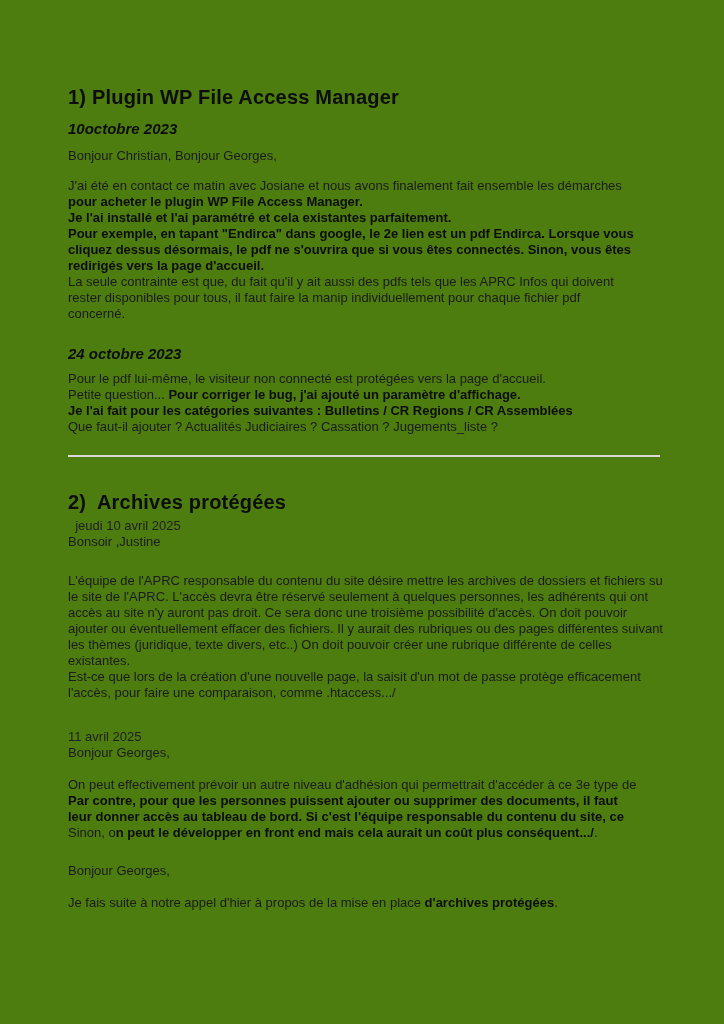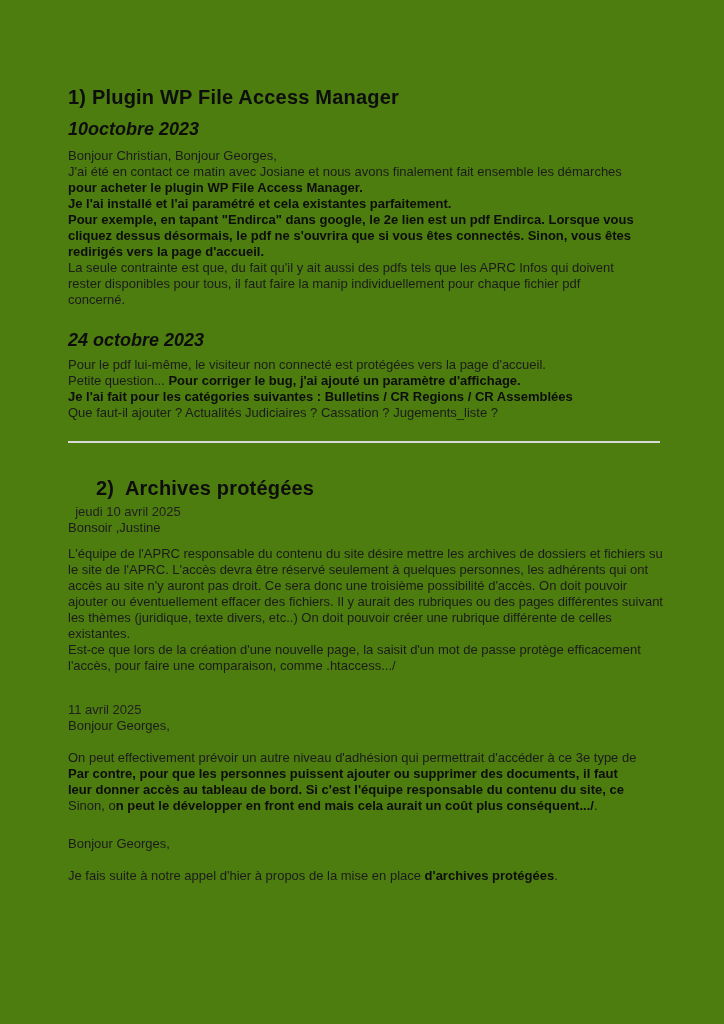--- a/index.html
+++ b/index.html
@@ -20,21 +20,21 @@
   .ln { white-space: pre; }
   .block.h1, .block.h2 {
     font-size: 20px;
     line-height: 24px;
     font-weight: bold;
     color: #0d0d0d;
     letter-spacing: 0.2px;
   }
   .block.para { font-size: 13px; line-height: 16px; }
   .block.date {
-    font-size: 18px;
+    font-size: 15px;
     line-height: 16px;
     font-weight: bold;
     font-style: italic;
     color: #111111;
   }
   .block.dserif {
     font-family: Liberation Sans, sans-serif;
     font-size: 13px;
     line-height: 16px;
     color: #1f1f1f;
@@ -43,26 +43,26 @@
   .run.bold { font-weight: bold; color: #0d0d0d; }
   .run.italic { font-style: italic; }
   hr.divider {
     border: none;
     border-top: 2px solid #d9d9d9;
     width: 100%;
   }
   
   [data-name="heading-plugin-wp-file-access-manager"] { margin-bottom: 12px; }
   [data-name="date-10-octobre-2023"] { margin-bottom: 11px; }
-  [data-name="greeting-christian-georges"] { }
+  [data-name="greeting-christian-georges"] { margin-bottom: 14px; }
   [data-name="paragraph-plugin-purchase"] { margin-bottom: 24px; }
   [data-name="date-24-octobre-2023"] { margin-bottom: 9px; }
   [data-name="section-divider"] { margin-top: 20px; }
-  [data-name="heading-archives-protegees"] { margin-top: 33px; margin-bottom: 4px; margin-left: 28px; }
-  [data-name="greeting-bonsoir-justine"] { margin-bottom: 10px; }
+  [data-name="heading-archives-protegees"] { margin-top: 33px; margin-bottom: 4px; }
+  [data-name="greeting-bonsoir-justine"] { margin-bottom: 23px; }
   [data-name="paragraph-archives-request"] { margin-bottom: 28px; }
   [data-name="greeting-bonjour-georges-1"] { margin-bottom: 16px; }
   [data-name="paragraph-adhesion-reply"] { margin-bottom: 22px; }
   [data-name="greeting-bonjour-georges-2"] { margin-bottom: 16px; }
 </style>
 </head>
 <body>
 
 <div class="page" data-name="document-page">
   <div data-name="document-body">

